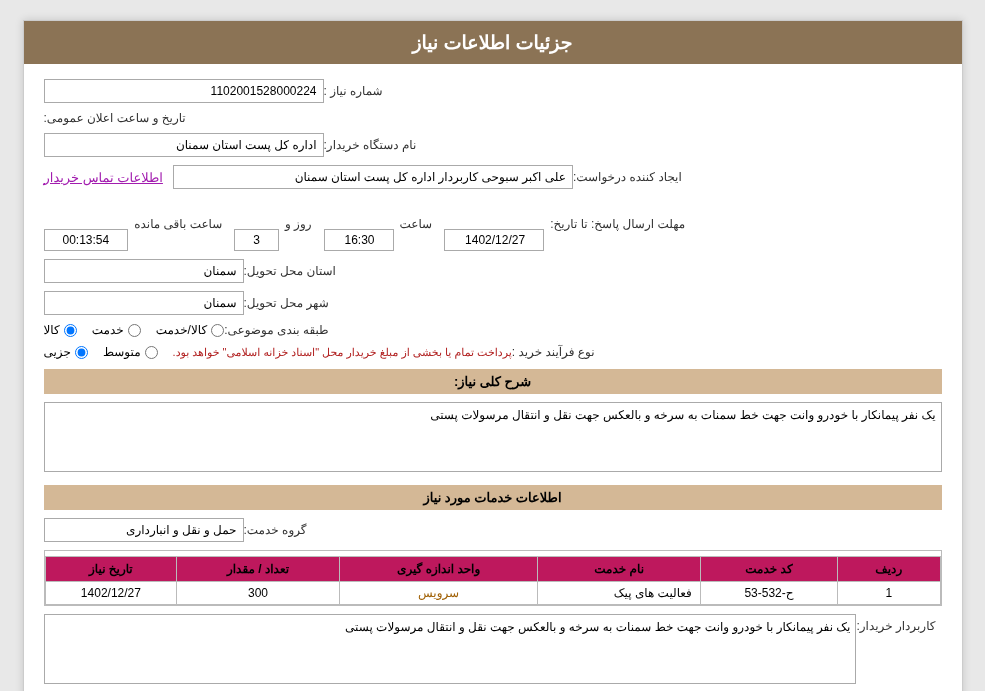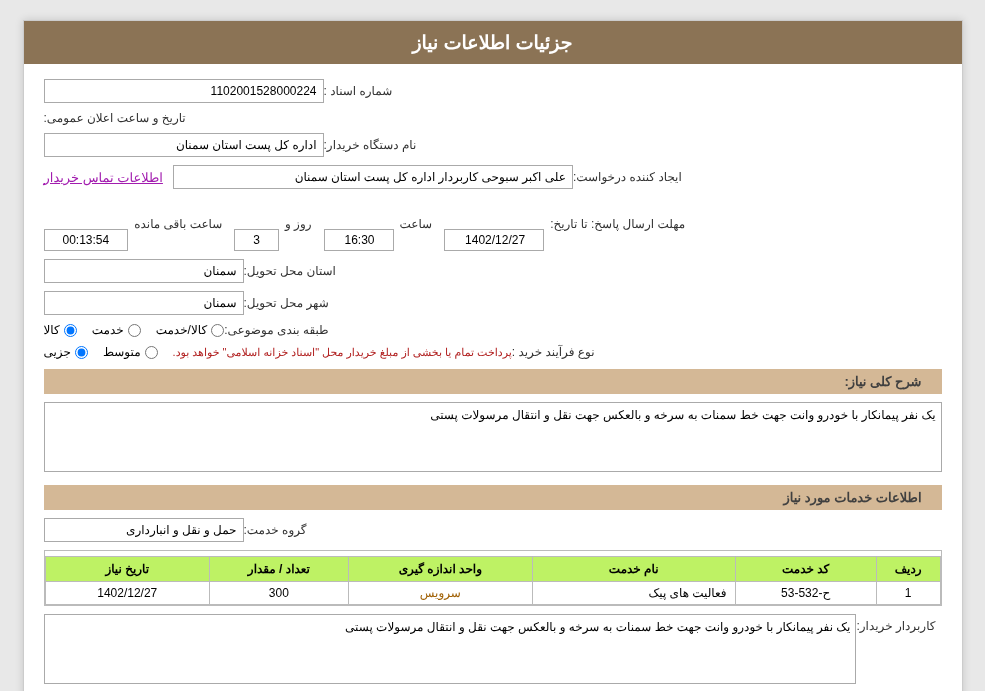--- a/index.html
+++ b/index.html
@@ -60,25 +60,26 @@
     .announce-row {
       display: flex;
       align-items: center;
       justify-content: flex-end;
       margin-bottom: 8px;
       gap: 6px;
     }
     
     .section-divider {
       background: #d4b896;
-      color: #404040;
+      color: #000000;
       padding: 5px 20px;
       font-weight: bold;
       font-size: 13px;
       margin: 10px 0 8px 0;
+      text-align: center;
     }
     
     .radio-group {
       display: flex;
       gap: 15px;
       align-items: center;
       direction: rtl;
     }
     
     .radio-label {
@@ -90,23 +91,23 @@
     }
     
     
     .services-table {
       width: 100%;
       border-collapse: collapse;
       margin-top: 5px;
       font-size: 12px;
     }
     .services-table th {
-      background: #bef264;
+      background: #be185d;
       border: 1px solid #bbb;
-      padding: 5px 1px;
+      padding: 5px 16px;
       text-align: center;
       font-weight: bold;
     }
     .services-table td {
       border: 1px solid #bbb;
       padding: 4px 8px;
       text-align: center;
     }
     .services-table .service-name-cell {
       text-align: right;
@@ -205,21 +206,21 @@
 
 <div class="main-container">
 
   <div class="page-header">
     <span>جزئیات اطلاعات نیاز</span>
   </div>
 
   <div class="content">
 
     <div class="form-row">
-      <span class="label">شماره اسناد :</span>
+      <span class="label">شماره نیاز :</span>
       <input type="text" class="input-field input-wide" readonly="" value="1102001528000224" style="">
     </div>
 
     <div class="announce-row">
       <span class="label">تاریخ و ساعت اعلان عمومی:</span>
     </div>
 
     <div class="form-row">
       <span class="label">نام دستگاه خریدار:</span>
       <input type="text" class="input-field input-wide" readonly="" value="اداره کل پست استان سمنان" style="">

